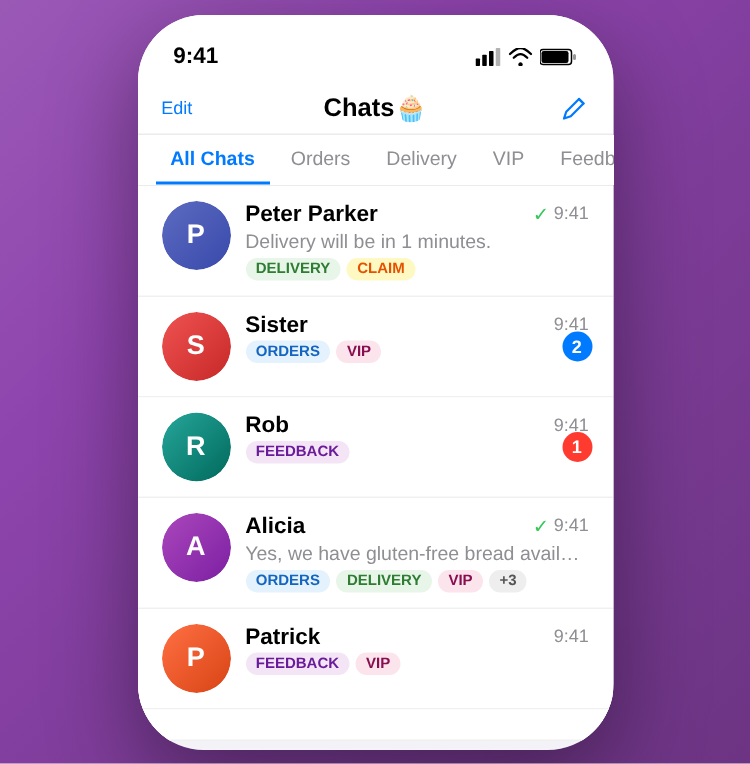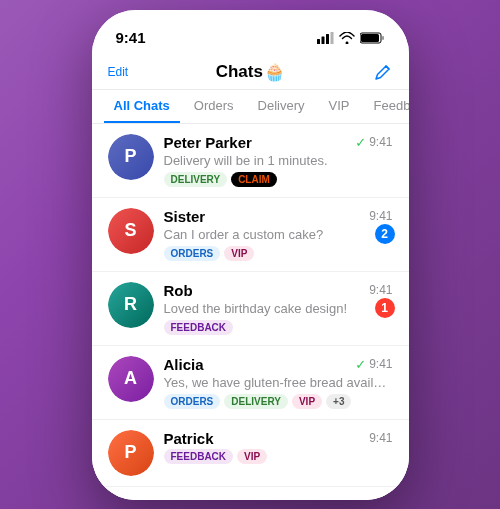--- a/index.html
+++ b/index.html
@@ -208,21 +208,21 @@
 
     .tag {
       padding: 2px 7px;
       border-radius: 10px;
       font-size: 10px;
       font-weight: 600;
       text-transform: uppercase;
     }
 
     .tag-delivery { background: #e8f5e9; color: #2e7d32; }
-    .tag-claim { background: #000000; color: #e65100; }
+    .tag-claim { background: #fef9c3; color: #e65100; }
     .tag-orders { background: #e3f2fd; color: #1565c0; }
     .tag-vip { background: #fce4ec; color: #880e4f; }
     .tag-feedback { background: #f3e5f5; color: #6a1b9a; }
     .tag-more { background: #eeeeee; color: #555; }
 
     .badge {
       position: absolute;
       right: 14px;
       top: 50%;
       transform: translateY(-50%);
@@ -321,39 +321,37 @@
 
     <div class="chat-item">
       <div class="avatar">
         <div class="avatar-placeholder" style="background: linear-gradient(135deg, #ef5350, #c62828);">S</div>
       </div>
       <div class="chat-content">
         <div class="chat-header">
           <span class="chat-name">Sister</span>
           <span class="chat-time">9:41</span>
         </div>
-        <div class="chat-preview">Can I order a custom cake?</div>
         <div class="tags">
           <span class="tag tag-orders">ORDERS</span>
           <span class="tag tag-vip">VIP</span>
         </div>
       </div>
       <div class="badge">2</div>
     </div>
 
     <div class="chat-item">
       <div class="avatar">
         <div class="avatar-placeholder" style="background: linear-gradient(135deg, #26a69a, #00695c);">R</div>
       </div>
       <div class="chat-content">
         <div class="chat-header">
           <span class="chat-name">Rob</span>
           <span class="chat-time">9:41</span>
         </div>
-        <div class="chat-preview">Loved the birthday cake design!</div>
         <div class="tags">
           <span class="tag tag-feedback">FEEDBACK</span>
         </div>
       </div>
       <div class="badge badge-red">1</div>
     </div>
 
     <div class="chat-item">
       <div class="avatar">
         <div class="avatar-placeholder" style="background: linear-gradient(135deg, #ab47bc, #7b1fa2);">A</div>

